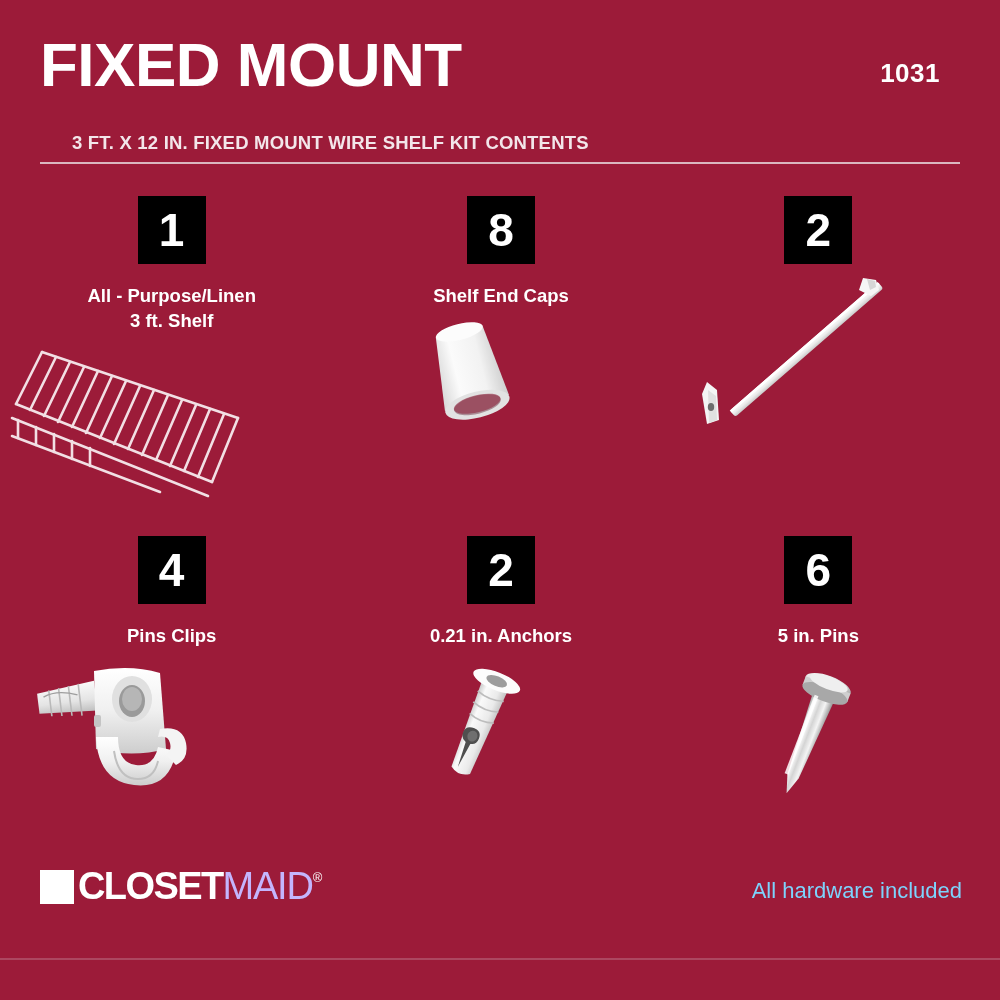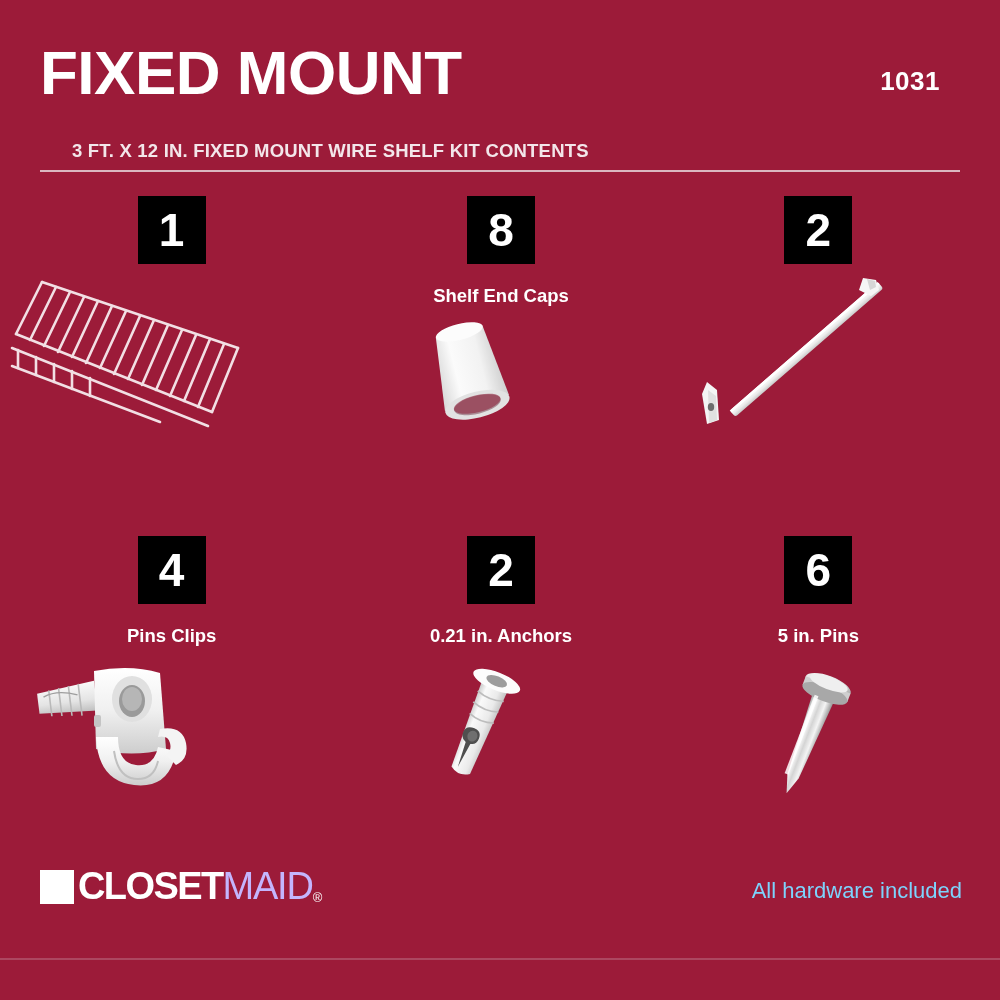--- a/index.html
+++ b/index.html
@@ -7,21 +7,21 @@
   html, body { width:1000px; height:1000px; }
   body {
     background:#9c1b39;
     font-family:"Liberation Sans", sans-serif;
     color:#ffffff;
     overflow:hidden;
     position:relative;
   }
 
   
-  .header { position:absolute; left:0; top:12px; width:976px; height:175px; }
+  .header { position:absolute; left:0; top:4px; width:976px; height:175px; }
   .title {
     position:absolute; left:40px; top:30px;
     font-size:62px; font-weight:bold; letter-spacing:-0.5px;
     line-height:1; color:#fff;
   }
   .sku {
     position:absolute; right:36px; top:54px;
     font-size:26px; font-weight:bold; letter-spacing:0.5px; color:#fff;
   }
   .subtitle {
@@ -62,21 +62,21 @@
 
   
   .c1 .cell-inner { padding-left:10px; }
   .c2 .cell-inner { padding-left:2px; }
   .c3 .cell-inner { padding-right:30px; }
 
   
   .footer { position:absolute; left:0; bottom:0; width:1000px; height:124px; }
   .logo {
     position:absolute; left:40px; top:-8px;
-    display:flex; align-items:flex-end;
+    display:flex; align-items:flex-start;
   }
   .logo-mark {
     width:34px; height:34px; background:#ffffff;
     margin-right:4px; margin-top:2px;
   }
   .logo-closet {
     font-size:38px; font-weight:bold; letter-spacing:-1.6px;
     line-height:0.95; color:#fff;
   }
   .logo-maid {
@@ -101,20 +101,21 @@
   <div class="sku">1031</div>
   <div class="subtitle">3 FT. X 12 IN. FIXED MOUNT WIRE SHELF KIT CONTENTS</div>
   <div class="divider"></div>
 </div>
 
 <div class="grid">
 
   <div class="cell c1">
     <div class="cell-inner">
       <div class="badge">1</div>
+      <div class="item-label">All - Purpose/Linen<br>3 ft. Shelf</div>
       <div class="art">
         <svg width="280" height="165" viewBox="0 0 280 165">
           <g stroke="#f2dfe4" stroke-width="2.6" fill="none" stroke-linecap="round">
 
             <line x1="32" y1="12" x2="228" y2="78"></line>
 
             <line x1="32" y1="12" x2="6" y2="64"></line>
             <line x1="46" y1="17" x2="20" y2="70"></line>
             <line x1="60" y1="22" x2="34" y2="76"></line>
             <line x1="74" y1="27" x2="48" y2="82"></line>

